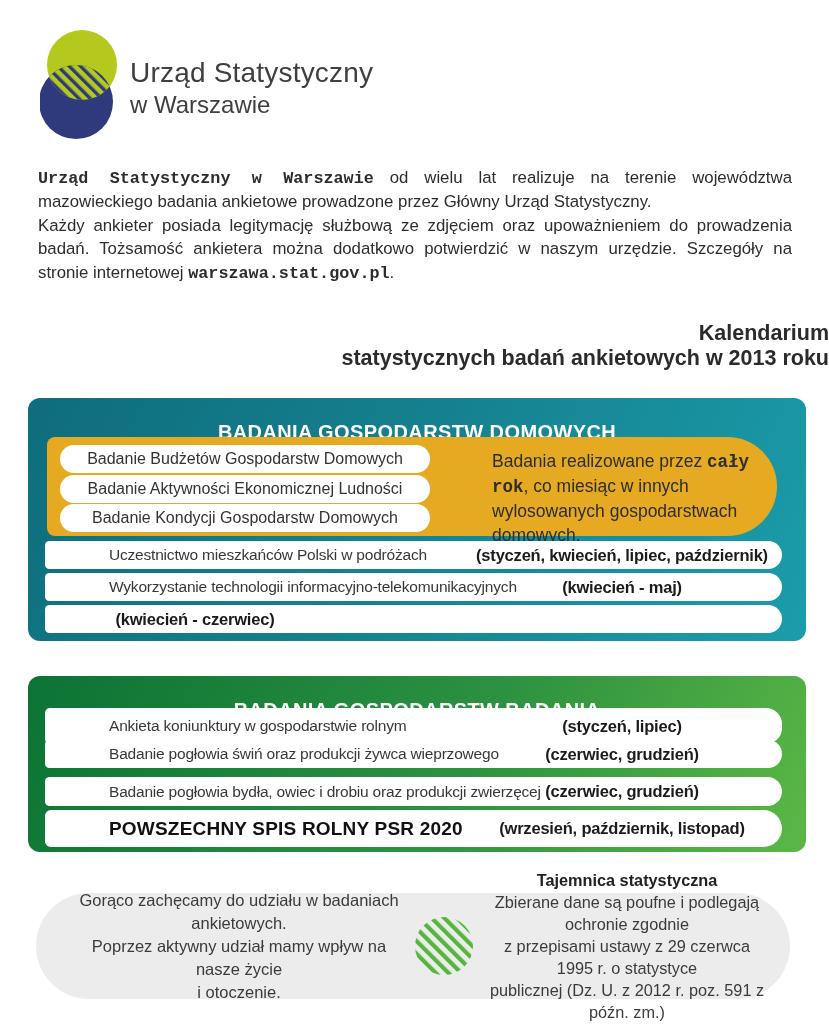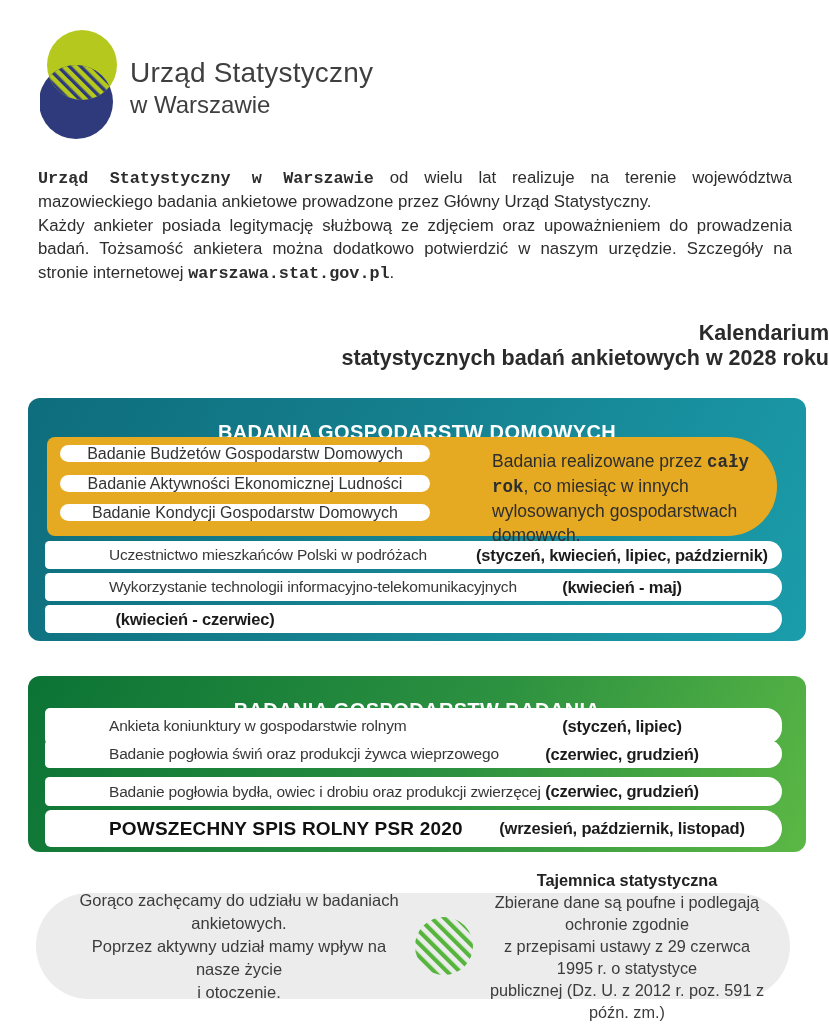--- a/index.html
+++ b/index.html
@@ -27,21 +27,21 @@
   .panel { position:absolute; left:28px; width:778px; border-radius:12px; }
   .panel-teal { top:398px; height:243px;
                 background:linear-gradient(118deg,#0e6d7c 0%, #15808f 45%, #1b9dab 100%); }
   .panel-green { top:676px; height:176px;
                  background:linear-gradient(118deg,#0b7335 0%, #2c9140 55%, #5cb845 100%); }
   .panel-header { margin:14px; padding-top:9px; text-align:center; color:#ffffff;
                   font-size:20px; font-weight:700; letter-spacing:0.4px; }
   
   .yellow-box { position:absolute; left:19px; top:39px; width:730px; height:99px;
                 background:#e5aa22; border-radius:8px 50px 50px 8px; }
-  .pill { position:absolute; left:13px; width:370px; height:17px; background:#ffffff;
+  .pill { position:absolute; left:13px; width:370px; height:28px; background:#ffffff;
           border-radius:14px; display:flex; align-items:center; justify-content:center;
           font-size:16px; color:#333333; white-space:nowrap; }
   .pill1 { top:8px; } .pill2 { top:38px; } .pill3 { top:67px; }
   .year-note { position:absolute; left:445px; top:12px; width:275px;
                font-size:17.5px; line-height:24px; color:#2e2e2e; }
   
   .row { position:absolute; left:17px; width:737px; background:#ffffff;
          border-radius:5px 16px 16px 5px; display:flex; align-items:center; }
   .row-label { flex:1; min-width:0; padding-left:64px; font-size:15.5px;
                letter-spacing:-0.2px; color:#383838; white-space:nowrap; }
@@ -90,21 +90,21 @@
     <div class="logo-city">w Warszawie</div>
   </div>
 
   <div class="intro">
     <p><span class="b">Urząd Statystyczny w Warszawie</span><span> od wielu lat realizuje na terenie województwa mazowieckiego badania ankietowe prowadzone przez Główny Urząd Statystyczny.</span></p>
     <p><span>Każdy ankieter posiada legitymację służbową ze zdjęciem oraz upoważnieniem do prowadzenia badań. Tożsamość ankietera można dodatkowo potwierdzić w naszym urzędzie. Szczegóły na stronie internetowej </span><span class="b">warszawa.stat.gov.pl</span><span>.</span></p>
   </div>
 
   <div class="main-title">
     <div>Kalendarium</div>
-    <div>statystycznych badań ankietowych w 2028 roku</div>
+    <div>statystycznych badań ankietowych w 2013 roku</div>
   </div>
 
   <section class="panel panel-teal">
     <h2 class="panel-header">BADANIA GOSPODARSTW DOMOWYCH</h2>
 
     <div class="yellow-box">
       <div class="pill pill1">Badanie Budżetów Gospodarstw Domowych</div>
       <div class="pill pill2">Badanie Aktywności Ekonomicznej Ludności</div>
       <div class="pill pill3">Badanie Kondycji Gospodarstw Domowych</div>
       <div class="year-note"><span>Badania realizowane przez </span><span class="b">cały rok</span><span>, co miesiąc w innych wylosowanych gospodarstwach domowych.</span></div>

